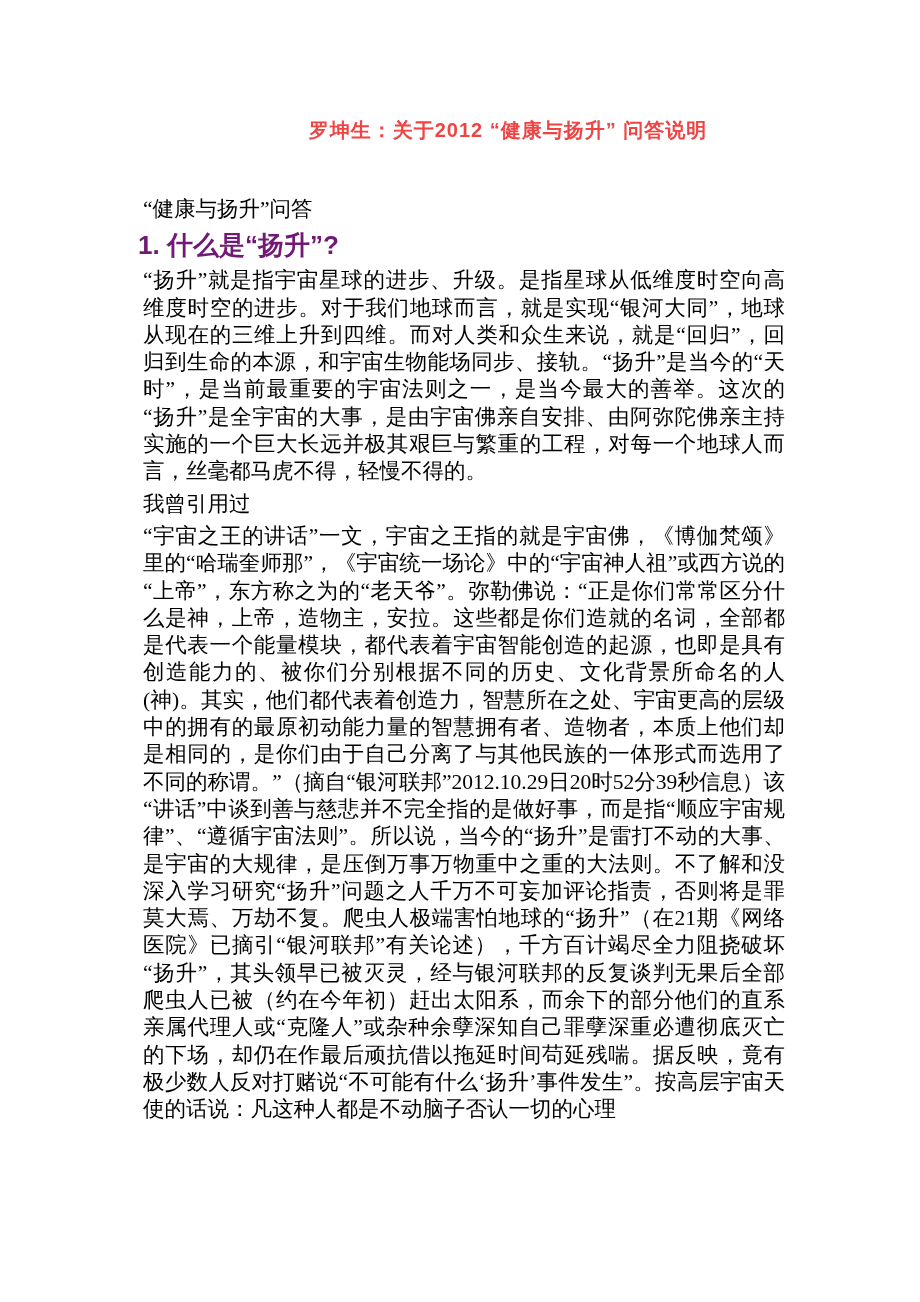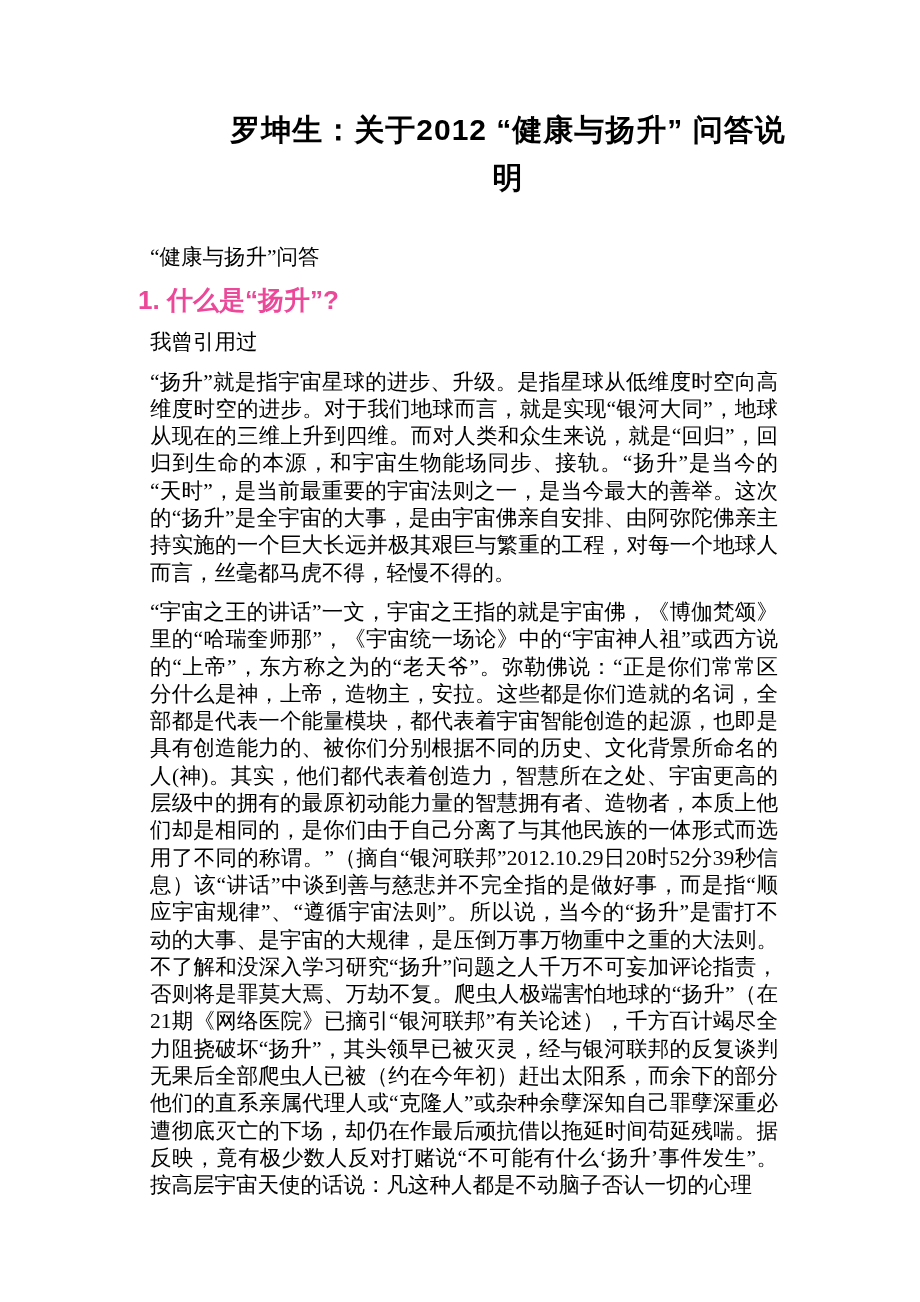--- a/index.html
+++ b/index.html
@@ -22,65 +22,65 @@
   .content {
     margin-left: 138px;
     margin-right: 130px; 
   }
   .doc-title {
     margin: 0;
     padding-top: 106px;
     padding-left: 88px; 
     font-family: "Liberation Sans", sans-serif;
     font-weight: bold;
-    font-size: 30px;
+    font-size: 20px;
     line-height: 48px;
     text-align: center;
     letter-spacing: 1px;
-    color: #000000;
+    color: #ef4444;
   }
   .body-block {
     margin-top: 42px;
     font-family: "Liberation Serif", serif;
     font-size: 21.5px;
     line-height: 27.3px;
     text-align: justify;
     color: #000000;
   }
   .body-block p {
-    margin: 12px;
+    margin: 5px;
     padding: 0;
   }
   .section-heading {
     margin: 0;
     font-family: "Liberation Sans", sans-serif;
     font-weight: bold;
     font-size: 26px;
     line-height: 34px;
     text-align: left;
-    color: #ec4899;
+    color: #701a75;
   }
 </style>
 </head>
 <body>
 
 <div class="page">
   <div class="content">
 
     <h1 class="doc-title">罗坤生：关于2012 “健康与扬升” 问答说明</h1>
 
     <div class="body-block">
 
       <p>“健康与扬升”问答</p>
 
 
 
       <h2 class="section-heading">1. 什么是“扬升”?</h2>
 
+      <p>“扬升”就是指宇宙星球的进步、升级。是指星球从低维度时空向高维度时空的进步。对于我们地球而言，就是实现“银河大同”，地球从现在的三维上升到四维。而对人类和众生来说，就是“回归”，回归到生命的本源，和宇宙生物能场同步、接轨。“扬升”是当今的“天时”，是当前最重要的宇宙法则之一，是当今最大的善举。这次的“扬升”是全宇宙的大事，是由宇宙佛亲自安排、由阿弥陀佛亲主持实施的一个巨大长远并极其艰巨与繁重的工程，对每一个地球人而言，丝毫都马虎不得，轻慢不得的。</p>
+
       <p>我曾引用过</p>
-
-      <p>“扬升”就是指宇宙星球的进步、升级。是指星球从低维度时空向高维度时空的进步。对于我们地球而言，就是实现“银河大同”，地球从现在的三维上升到四维。而对人类和众生来说，就是“回归”，回归到生命的本源，和宇宙生物能场同步、接轨。“扬升”是当今的“天时”，是当前最重要的宇宙法则之一，是当今最大的善举。这次的“扬升”是全宇宙的大事，是由宇宙佛亲自安排、由阿弥陀佛亲主持实施的一个巨大长远并极其艰巨与繁重的工程，对每一个地球人而言，丝毫都马虎不得，轻慢不得的。</p>
 
       <p>“宇宙之王的讲话”一文，宇宙之王指的就是宇宙佛，《博伽梵颂》里的“哈瑞奎师那”，《宇宙统一场论》中的“宇宙神人祖”或西方说的“上帝”，东方称之为的“老天爷”。弥勒佛说：“正是你们常常区分什么是神，上帝，造物主，安拉。这些都是你们造就的名词，全部都是代表一个能量模块，都代表着宇宙智能创造的起源，也即是具有创造能力的、被你们分别根据不同的历史、文化背景所命名的人(神)。其实，他们都代表着创造力，智慧所在之处、宇宙更高的层级中的拥有的最原初动能力量的智慧拥有者、造物者，本质上他们却是相同的，是你们由于自己分离了与其他民族的一体形式而选用了不同的称谓。”（摘自“银河联邦”2012.10.29日20时52分39秒信息）该“讲话”中谈到善与慈悲并不完全指的是做好事，而是指“顺应宇宙规律”、“遵循宇宙法则”。所以说，当今的“扬升”是雷打不动的大事、是宇宙的大规律，是压倒万事万物重中之重的大法则。不了解和没深入学习研究“扬升”问题之人千万不可妄加评论指责，否则将是罪莫大焉、万劫不复。爬虫人极端害怕地球的“扬升”（在21期《网络医院》已摘引“银河联邦”有关论述），千方百计竭尽全力阻挠破坏“扬升”，其头领早已被灭灵，经与银河联邦的反复谈判无果后全部爬虫人已被（约在今年初）赶出太阳系，而余下的部分他们的直系亲属代理人或“克隆人”或杂种余孽深知自己罪孽深重必遭彻底灭亡的下场，却仍在作最后顽抗借以拖延时间苟延残喘。据反映，竟有极少数人反对打赌说“不可能有什么‘扬升’事件发生”。按高层宇宙天使的话说：凡这种人都是不动脑子否认一切的心理</p>
 
     </div>
   </div>
 </div>
 
 </body></html>

